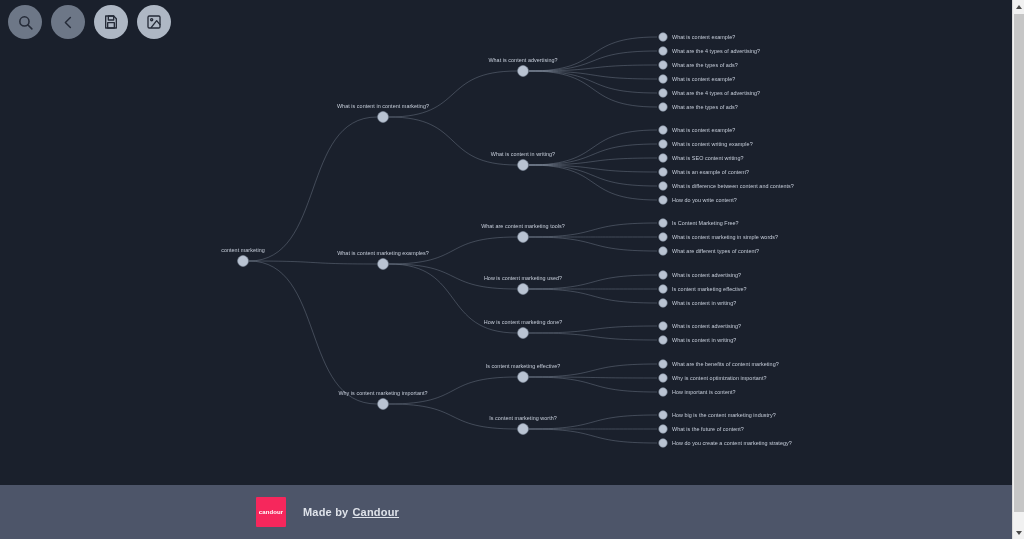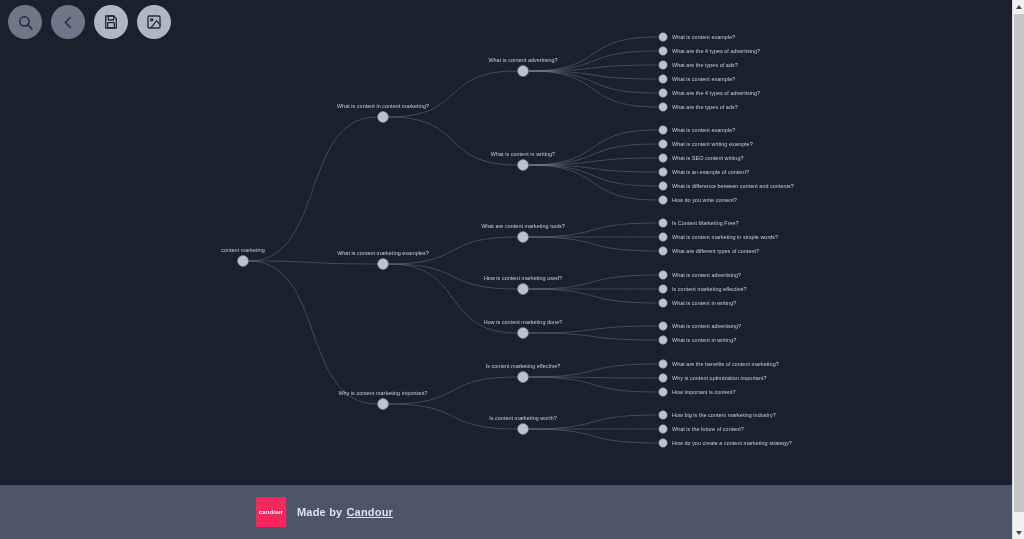--- a/index.html
+++ b/index.html
@@ -72,21 +72,21 @@
     justify-content: center;
     border-radius: 1px;
   }
   #brand-logo span {
     color: #ffffff;
     font-size: 6px;
     font-weight: bold;
     letter-spacing: .1px;
   }
   #made-by {
-    margin-left: 11px;
+    margin-left: 17px;
     color: #dfe3ea;
     font-size: 11px;
     font-weight: bold;
     letter-spacing: .2px;
     display: flex;
     gap: 4px;
   }
   #made-by .link {
     text-decoration: underline;
     cursor: pointer;

